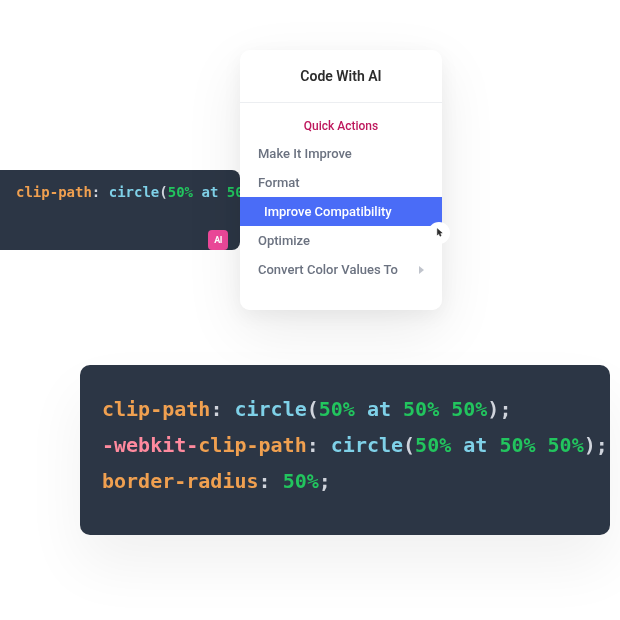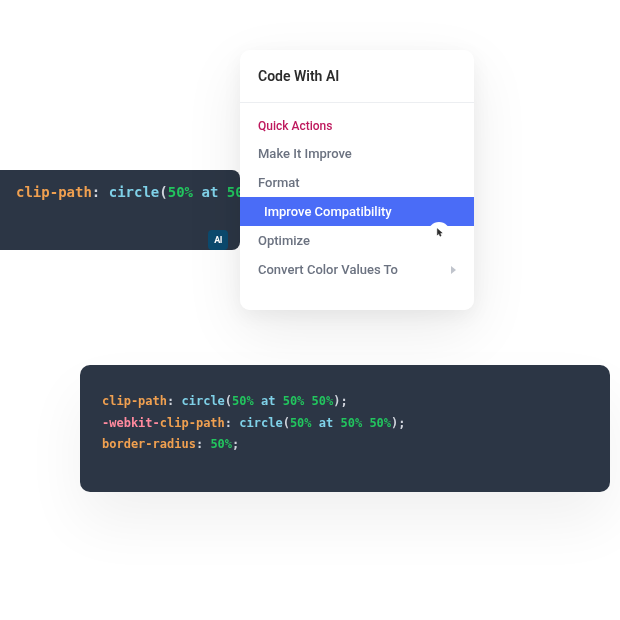--- a/index.html
+++ b/index.html
@@ -28,43 +28,44 @@
       overflow: hidden;
     }
 
     
     .ai-badge {
       position: absolute;
       top: 230px;
       left: 208px;
       width: 20px;
       height: 20px;
-      background: #0c4a6e;
+      background: #ec4899;
       border-radius: 4px;
       display: flex;
       align-items: center;
       justify-content: center;
       color: white;
       font-size: 9px;
       font-weight: 700;
       letter-spacing: -0.5px;
     }
 
     
     .popup {
       position: absolute;
       top: 50px;
       left: 240px;
-      width: 234px;
+      width: 202px;
       height: 260px;
       background: #ffffff;
       border-radius: 10px;
       box-shadow: 0 20px 60px rgba(0,0,0,0.08), 0 6px 20px rgba(0,0,0,0.05);
       padding-top: 18px;
       overflow: hidden;
+      text-align: center;
     }
     .popup::after {
       content: "";
       position: absolute;
       bottom: 0;
       left: 0;
       right: 0;
       height: 20px;
       background: linear-gradient(to bottom, transparent, #ffffff);
       pointer-events: none;
@@ -133,21 +134,21 @@
     
     .code-bottom {
       position: absolute;
       top: 365px;
       left: 80px;
       width: 530px;
       background: #2c3645;
       border-radius: 10px;
       padding: 26px 22px 36px 22px;
       font-family: "SF Mono", Monaco, Consolas, monospace;
-      font-size: 12px;
+      font-size: 20px;
       font-weight: 700;
       line-height: 1.8;
       box-shadow: 0 30px 60px rgba(0,0,0,0.06);
     }
 
     
     .tok-prop { color: #f0a050; }
     .tok-punc { color: #d0d4dc; }
     .tok-func { color: #7fd1e8; }
     .tok-num  { color: #22c55e; }

